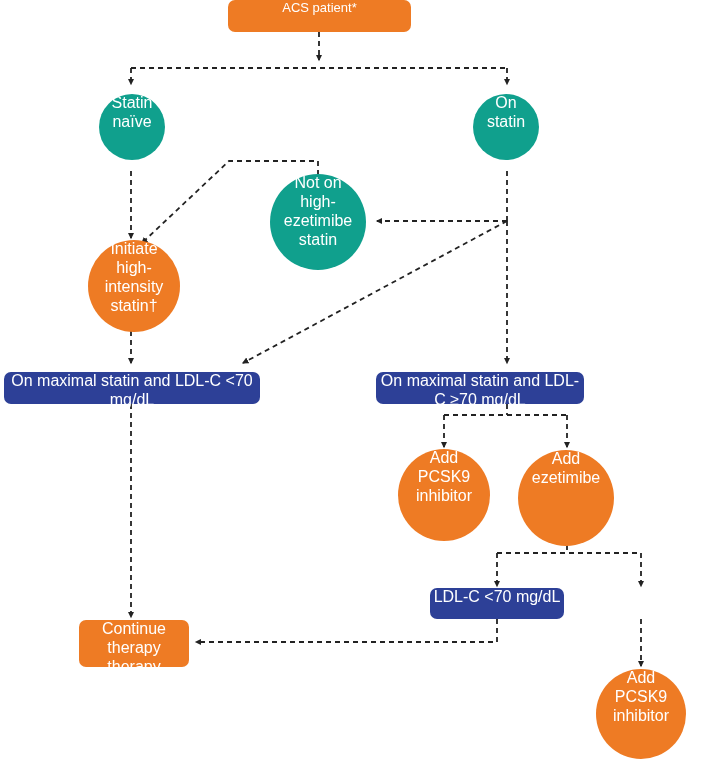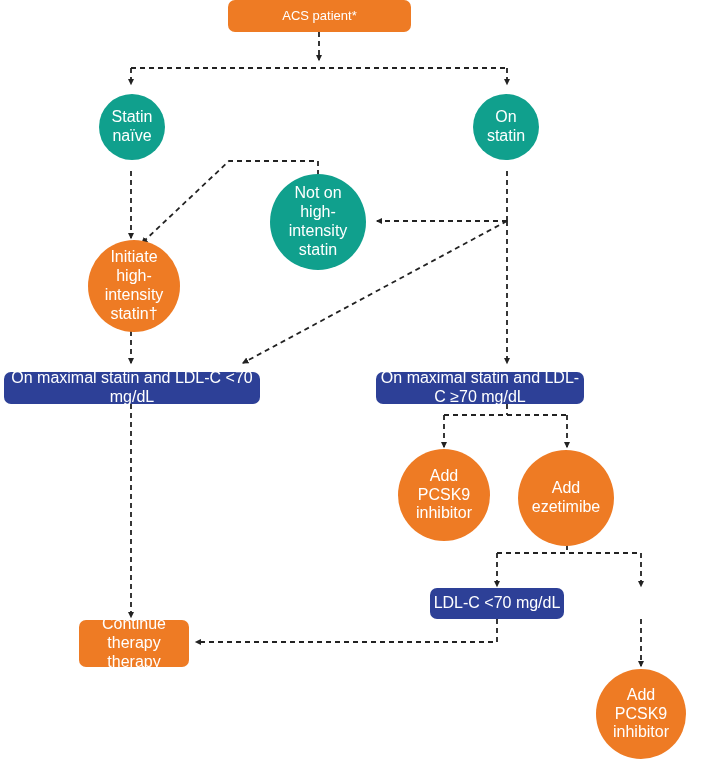--- a/index.html
+++ b/index.html
@@ -1,20 +1,20 @@
 <!DOCTYPE html>
 <html><head>
 <meta charset="utf-8">
 <style>
   html,body{margin:0;padding:0;background:#ffffff;}
   body{font-family:"Liberation Sans", sans-serif;}
   #stage{position:relative;width:709px;height:760px;background:#ffffff;overflow:hidden;}
   svg.edges{position:absolute;left:0;top:0;width:709px;height:760px;pointer-events:none;}
 
-  .node{position:absolute;display:flex;align-items:center;justify-content:center;text-align:center;color:#ffffff;box-sizing:border-box;}
+  .node{position:absolute;display:flex;justify-content:center;text-align:center;color:#ffffff;box-sizing:border-box;}
   .rect{border-radius:7px;}
   .circle{border-radius:50%;}
   .txt{display:block;line-height:1.18;white-space:pre-line;}
 
   .orange{background:#ee7b24;}
   .teal{background:#10a08d;}
   .navy{background:#2d4097;}
 
   .f13{font-size:13px;}
   .f12{font-size:16px;}
@@ -79,21 +79,21 @@
   </div>
 
   <div class="node circle teal" style="left:473px;top:94px;width:66px;height:66px;">
     <span class="txt f12">On
 statin</span>
   </div>
 
   <div class="node circle teal" style="left:270px;top:174px;width:96px;height:96px;">
     <span class="txt f12">Not on
 high-
-intensity
+ezetimibe
 statin</span>
   </div>
 
   <div class="node circle orange" style="left:88px;top:240px;width:92px;height:92px;">
     <span class="txt f12">Initiate
 high-
 intensity
 statin†</span>
   </div>
 

